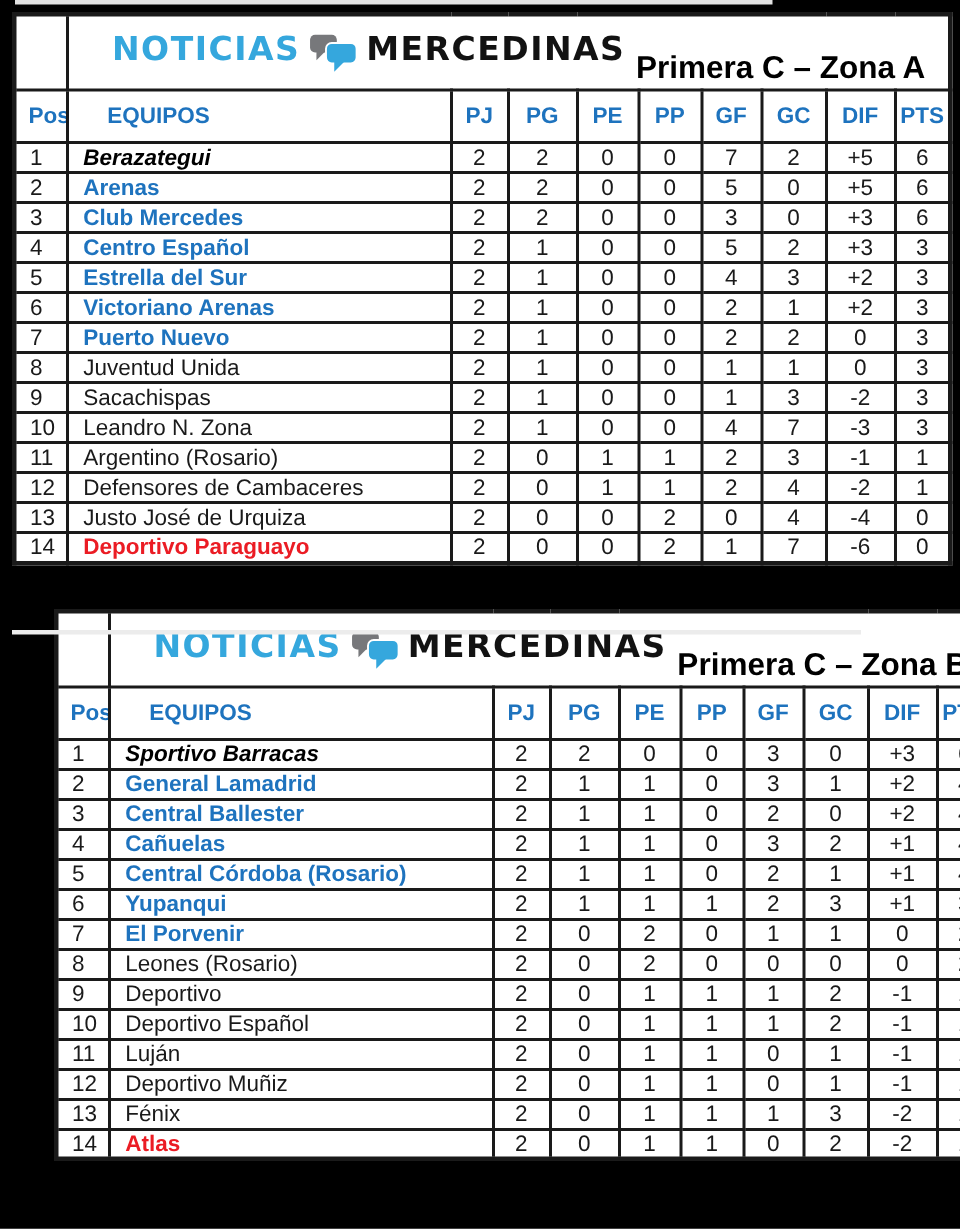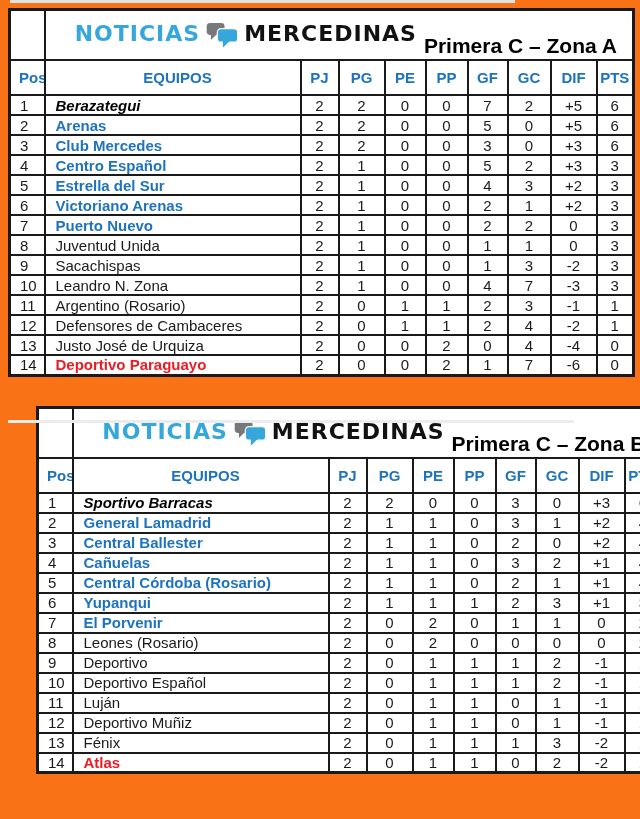--- a/index.html
+++ b/index.html
@@ -6,21 +6,21 @@
   html, body { margin: 0; padding: 0; }
   body {
     width: 640px;
     background: #ffffff;
     font-family: "Liberation Sans", sans-serif;
   }
   .page {
     position: relative;
     width: 640px;
     height: 819px;
-    background: #f97316;
+    background: #000000;
     overflow: hidden;
   }
   .artifact-bar {
     position: absolute;
     height: 3px;
     background: #e2e2e2;
   }
   .artifact-top { left: 10px; top: 0; width: 505px; }
   .artifact-mid { left: 8px; top: 420px; width: 566px; background: #ececec; }
 
@@ -83,21 +83,21 @@
   
   tr.header-row th {
     height: 35px;
     color: #1e73be;
     font-size: 15px;
     font-weight: bold;
     text-align: center;
     vertical-align: middle;
   }
   tr.header-row th.col-0 { text-align: left; padding-left: 8px; }
-  tr.header-row th.col-1 { text-align: center; padding-left: 10px; }
+  tr.header-row th.col-1 { text-align: left; padding-left: 26px; }
 
   
   tbody td {
     height: 20px;
     font-size: 15px;
     color: #1a1a1a;
     text-align: center;
     vertical-align: middle;
     line-height: 1;
   }

